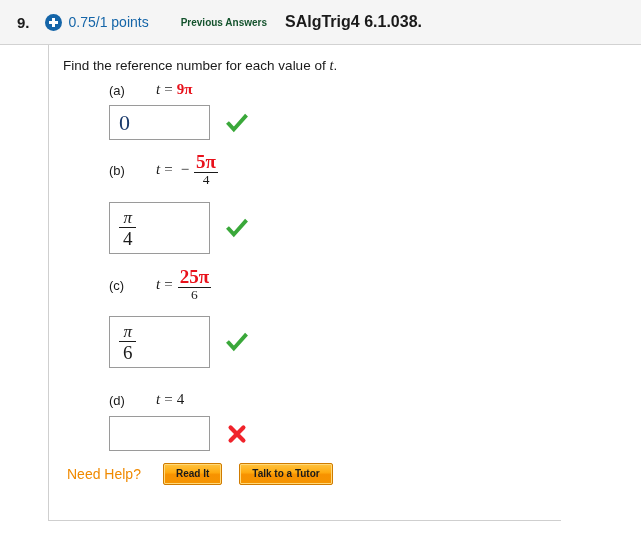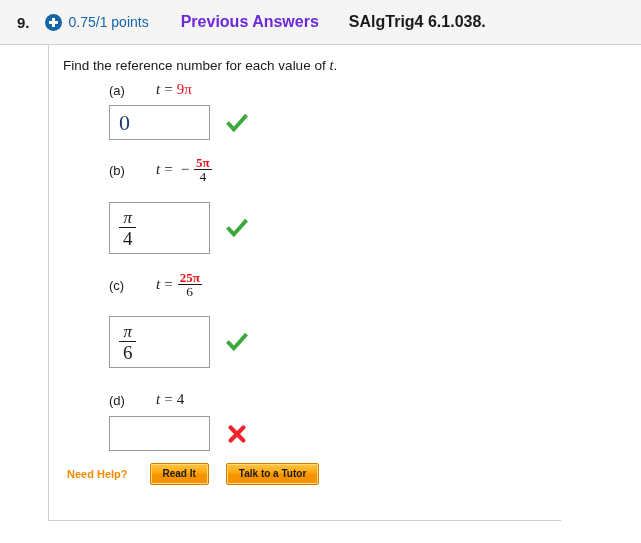--- a/index.html
+++ b/index.html
@@ -60,24 +60,24 @@
     top: 4px; left: 7.5px;
     height: 9px; width: 2.5px;
   }
   .points {
     color: #1565a8;
     font-size: 14px;
     margin-right: 32px;
     white-space: nowrap;
   }
   .prev-answers {
-    color: #6d28d9;
-    font-size: 16px;
-    font-weight: bold;
-    margin-right: 30px;
+    color: #14532d;
+    font-size: 10px;
+    font-weight: bold;
+    margin-right: 18px;
     white-space: nowrap;
     cursor: pointer;
   }
   .qcode {
     color: #1a1a1a;
     font-size: 16px;
     font-weight: bold;
     white-space: nowrap;
   }
 
@@ -123,34 +123,34 @@
     font-family: "Liberation Serif", serif;
     font-size: 15px;
     color: #1a1a1a;
     white-space: nowrap;
     display: flex;
     align-items: center;
     height: 16px;
   }
   .part-eq .it { font-style: italic; }
   .part-eq .op { margin: 0 4px; }
-  .red { color: #e8111b; font-weight: normal; }
+  .red { color: #e8111b; font-weight: bold; }
 
   .frac {
     display: inline-flex;
     flex-direction: column;
     align-items: center;
     vertical-align: middle;
     line-height: 1.05;
     margin: 0 1px;
     position: relative;
     top: 1px;
   }
   .frac .num {
-    font-size: 13px;
+    font-size: 19px;
     font-weight: bold;
     padding: 0 2px;
     border-bottom: 1.3px solid #1a1a1a;
   }
   .frac .den {
     font-size: 13.5px;
     padding: 0 2px;
   }
 
   
@@ -205,22 +205,22 @@
   
   .needhelp-row {
     position: absolute;
     left: 18px;
     top: 418px;
     display: flex;
     align-items: center;
   }
   .needhelp-label {
     color: #f08a00;
-    font-weight: bold;
-    font-size: 11px;
+    font-weight: normal;
+    font-size: 14px;
     margin-right: 22px;
     white-space: nowrap;
   }
   .helpbtn {
     font-family: "Liberation Sans", sans-serif;
     font-size: 10px;
     font-weight: bold;
     color: #1a1a1a;
     background: linear-gradient(to bottom, #ffc340 0%, #ffab10 42%, #f79200 53%, #f59400 100%);
     border: 1px solid #d07b00;

